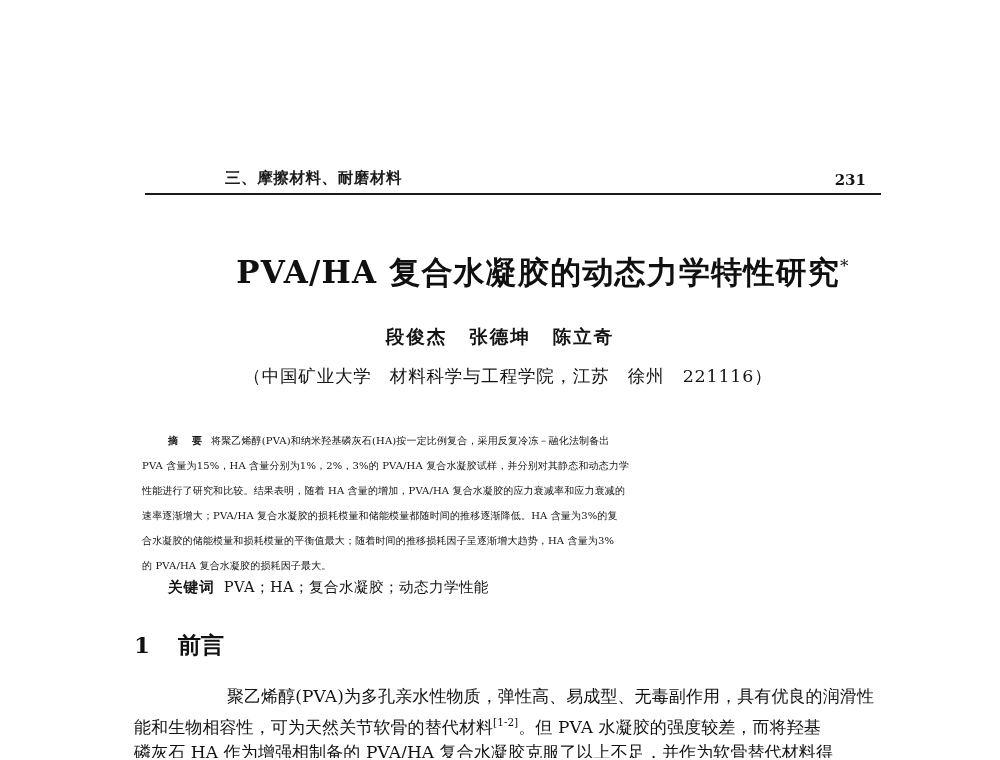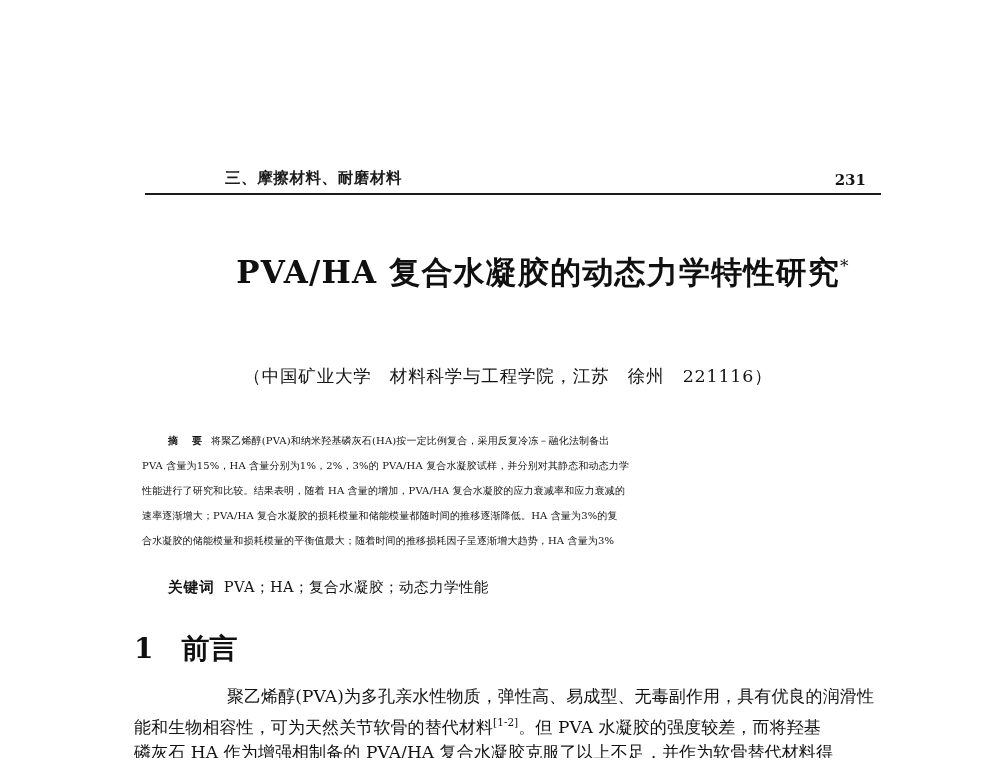--- a/index.html
+++ b/index.html
@@ -148,21 +148,21 @@
     letter-spacing: 1px;
     margin-right: 9px;
   }
 
   
   .section-heading {
     position: absolute;
     left: 134px;
     top: 630px;
     font-family: "DejaVu Serif", "Liberation Serif", serif;
-    font-size: 28px;
+    font-size: 23px;
     font-weight: 700;
     color: #101010;
     white-space: nowrap;
   }
   .section-heading .num { margin-right: 28px; }
 
   
   .body-text {
     position: absolute;
     left: 134px;
@@ -194,29 +194,31 @@
 <div class="page">
 
   <div class="running-head">
     <span class="running-head-text">三、摩擦材料、耐磨材料</span>
     <span class="running-head-page">231</span>
   </div>
   <div class="head-rule"></div>
 
   <div class="title"><span>PVA/HA 复合水凝胶的动态力学特性研究</span><span class="star">*</span></div>
 
+  <div class="authors"><span>段俊杰</span><span class="gap"></span><span>张德坤</span><span class="gap"></span><span>陈立奇</span></div>
 
   <div class="affiliation">（中国矿业大学　材料科学与工程学院，江苏　徐州　221116）</div>
 
   <div class="abstract">
     <div class="abs-line first"><span class="abs-lead">摘　要</span><span>将聚乙烯醇(PVA)和纳米羟基磷灰石(HA)按一定比例复合，采用反复冷冻－融化法制备出</span></div>
     <div class="abs-line">PVA 含量为15%，HA 含量分别为1%，2%，3%的 PVA/HA 复合水凝胶试样，并分别对其静态和动态力学</div>
     <div class="abs-line">性能进行了研究和比较。结果表明，随着 HA 含量的增加，PVA/HA 复合水凝胶的应力衰减率和应力衰减的</div>
     <div class="abs-line">速率逐渐增大；PVA/HA 复合水凝胶的损耗模量和储能模量都随时间的推移逐渐降低。HA 含量为3%的复</div>
     <div class="abs-line">合水凝胶的储能模量和损耗模量的平衡值最大；随着时间的推移损耗因子呈逐渐增大趋势，HA 含量为3%</div>
+    <div class="abs-line">的 PVA/HA 复合水凝胶的损耗因子最大。</div>
   </div>
 
   <div class="keywords"><span class="kw-lead">关键词</span><span>PVA；HA；复合水凝胶；动态力学性能</span></div>
 
   <div class="section-heading"><span class="num">1</span><span>前言</span></div>
 
   <div class="body-text">
     <div class="body-line first">聚乙烯醇(PVA)为多孔亲水性物质，弹性高、易成型、无毒副作用，具有优良的润滑性</div>
     <div class="body-line"><span>能和生物相容性，可为天然关节软骨的替代材料</span><sup>[1-2]</sup><span>。但 PVA 水凝胶的强度较差，而将羟基</span></div>
     <div class="body-line clipped">磷灰石 HA 作为增强相制备的 PVA/HA 复合水凝胶克服了以上不足，并作为软骨替代材料得</div>

